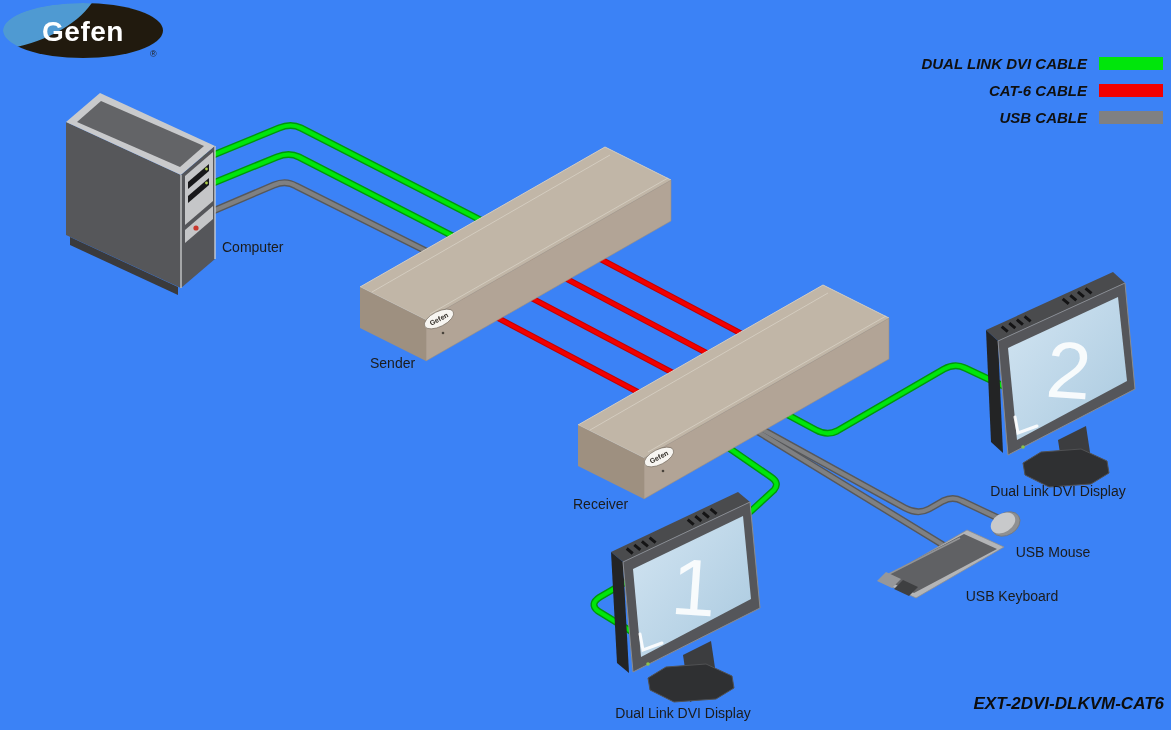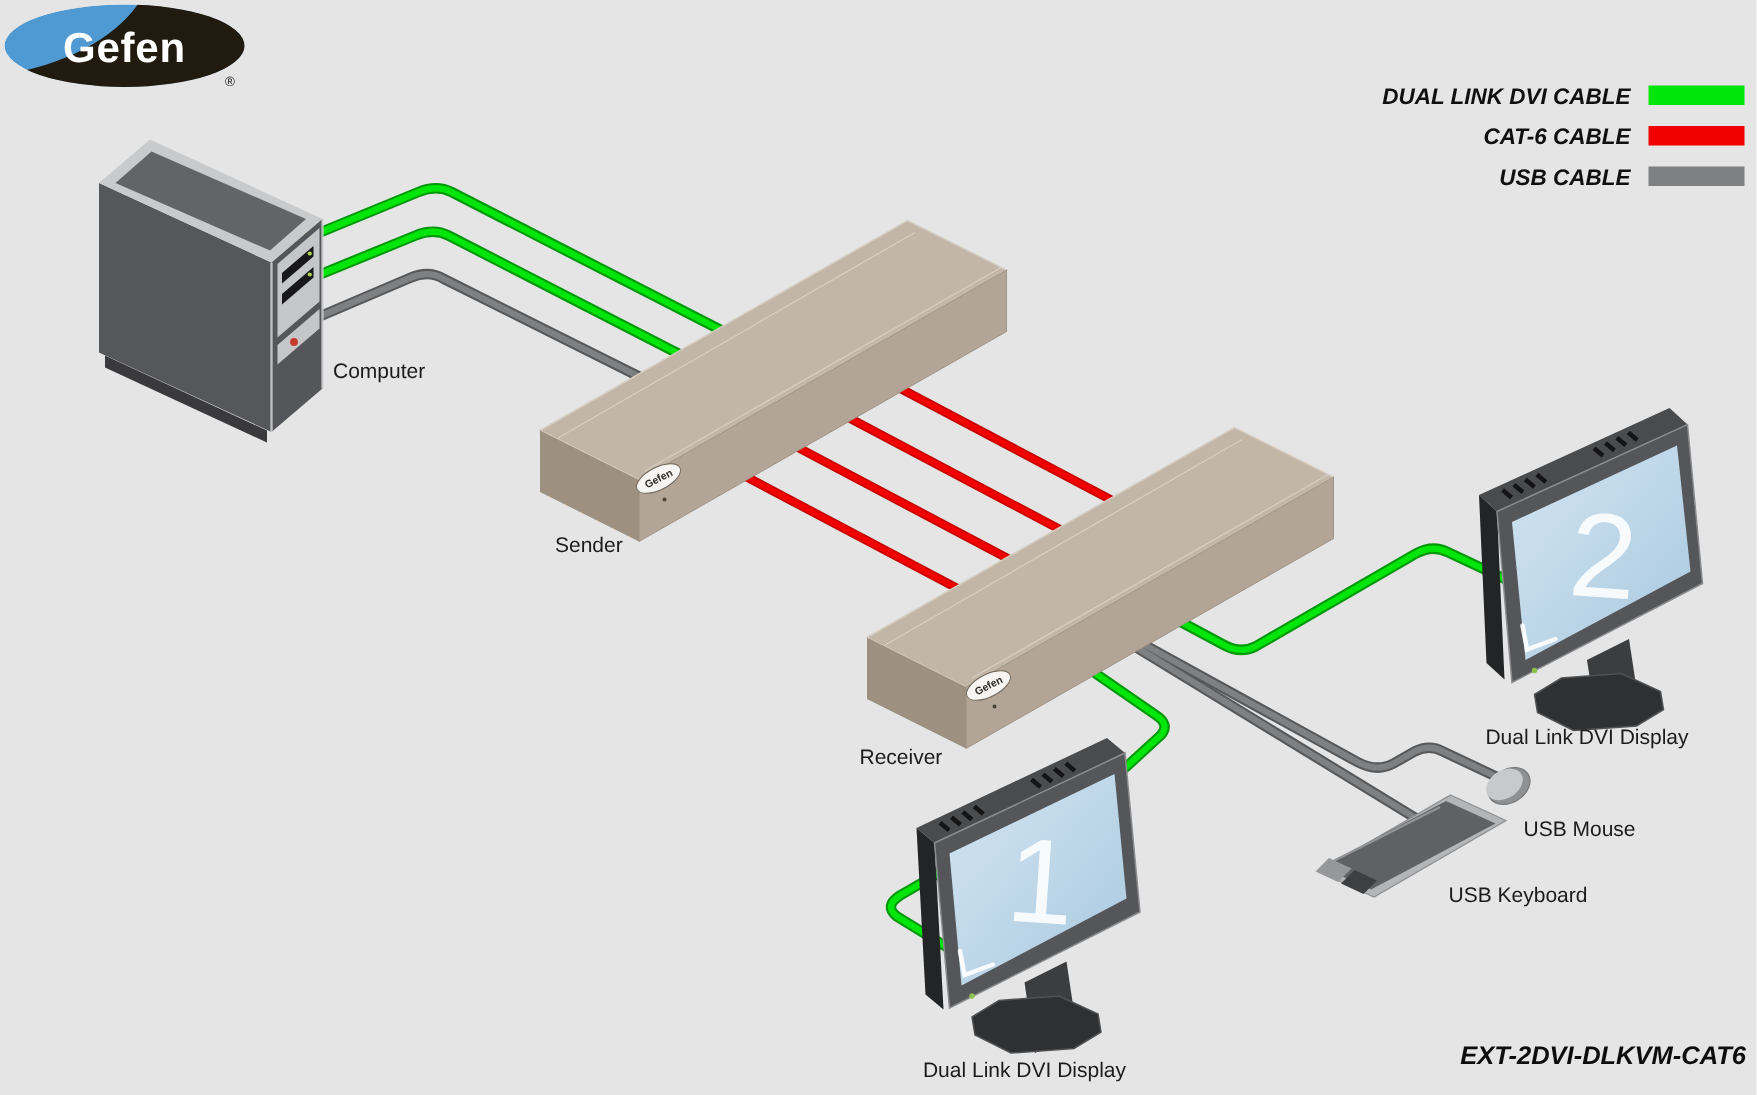--- a/index.html
+++ b/index.html
@@ -1,16 +1,16 @@
 <!DOCTYPE html>
 <html><head>
 <meta charset="utf-8">
 <style>
   html,body{margin:0;padding:0;background:#ffffff;}
-  .stage{position:relative;width:1171px;height:730px;background:#e5e5e5;overflow:hidden;}
+  .stage{position:relative;width:1171px;height:730px;background:#3b82f6;overflow:hidden;}
   svg{display:block;}
   .lbl{font:14px "Liberation Sans", sans-serif; fill:#1b1b1b;}
   .mid{text-anchor:middle;}
   .legend-label{font:italic bold 15px "Liberation Sans", sans-serif; fill:#101010; text-anchor:end;}
   .model{font:italic bold 17px "Liberation Sans", sans-serif; fill:#0d0d0d; text-anchor:end;}
   .num{font:400 80px "Liberation Sans", sans-serif; fill:#fbfdfe; text-anchor:middle; opacity:.95;}
   .badge-text{font:bold 7px "Liberation Sans", sans-serif; fill:#2f2a24; text-anchor:middle;}
   .brand{font:bold 28px "Liberation Sans", sans-serif; fill:#ffffff; text-anchor:middle; letter-spacing:.5px;}
   .reg{font:9px "Liberation Sans", sans-serif; fill:#222;}
 </style>

